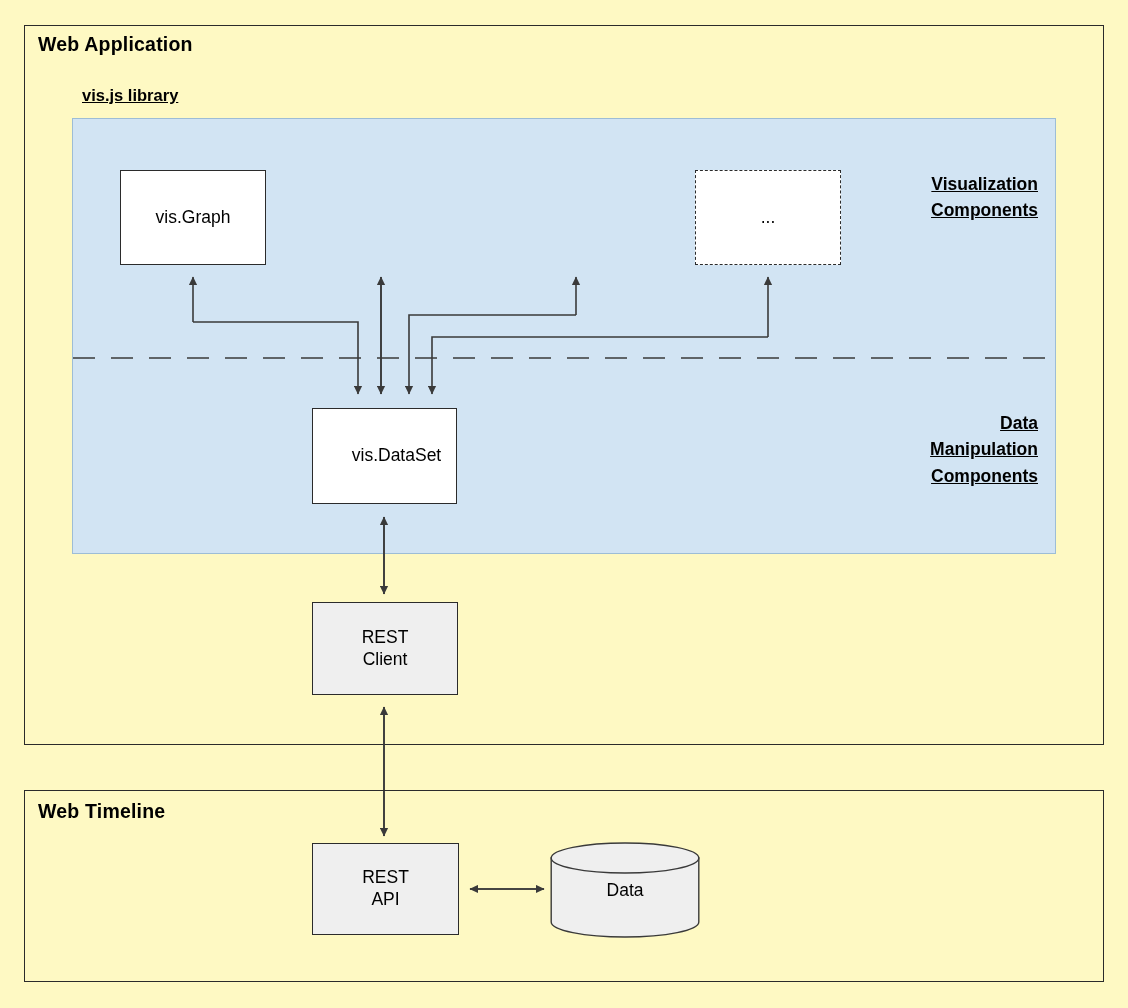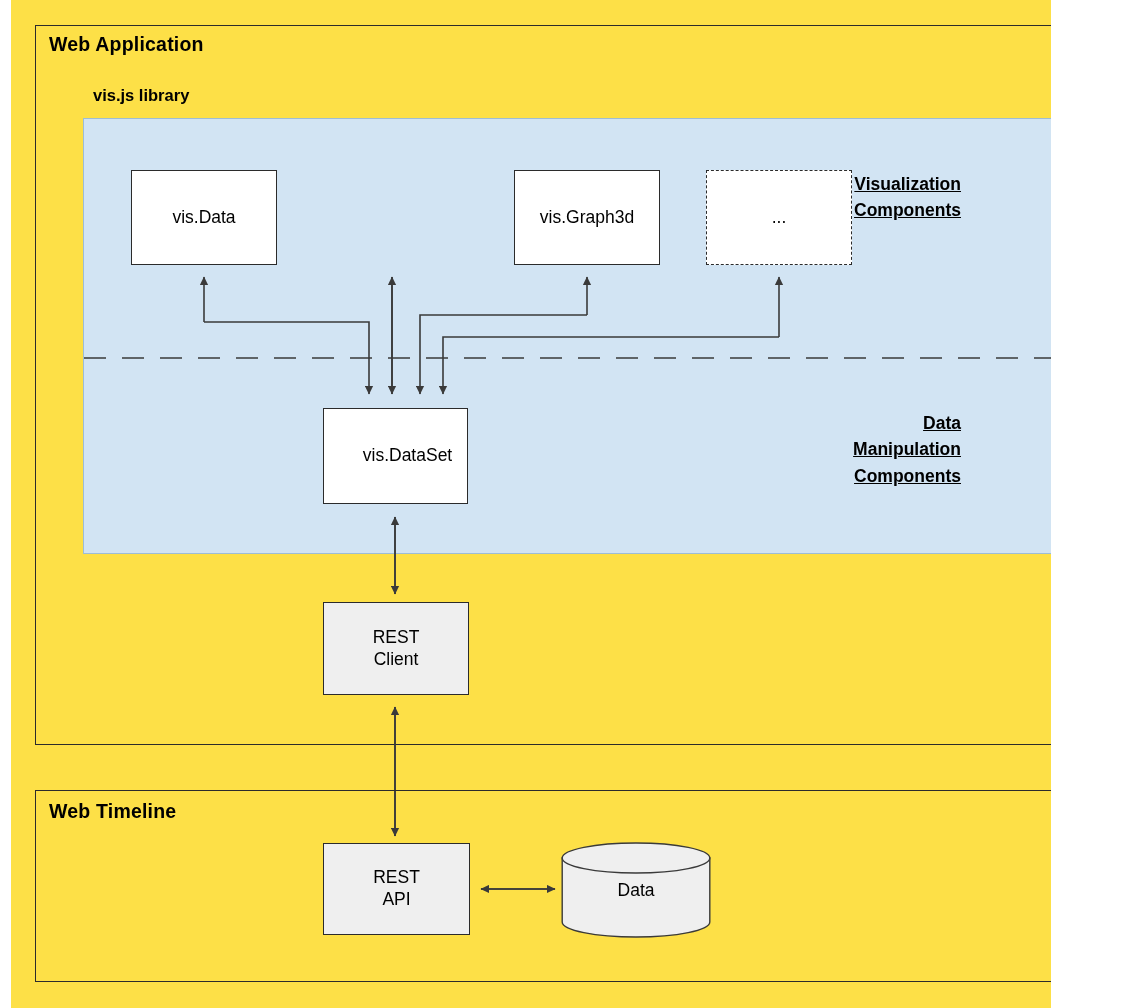--- a/index.html
+++ b/index.html
@@ -5,25 +5,24 @@
   html, body {
     margin: 0;
     padding: 0;
     background: #ffffff;
   }
   body {
     font-family: "Liberation Sans", sans-serif;
   }
   #canvas {
     position: relative;
-    width: 1040px;
+    width: 1128px;
     height: 1008px;
-    background: #fde047;
+    background: #fef9c3;
     overflow: hidden;
-    margin-left: 11px;
   }
   
   .frame {
     position: absolute;
     border: 1.6px solid #2b2b2b;
     background: transparent;
     box-sizing: border-box;
   }
   #frame-webapp {
     left: 24px;
@@ -49,20 +48,21 @@
   #title-webservice { left: 38px; top: 800px; }
 
   #label-visjs {
     position: absolute;
     left: 82px;
     top: 86px;
     font-weight: bold;
     font-size: 16.5px;
     color: #000000;
     white-space: nowrap;
+    text-decoration: underline;
   }
 
   
   #visjs-panel {
     position: absolute;
     left: 72px;
     top: 118px;
     width: 984px;
     height: 436px;
     background: #d2e4f3;
@@ -188,24 +188,23 @@
       <path d="M384,517 L384,594" marker-end="url(#arrowhead)"></path>
 
       <path d="M384,836 L384,707" marker-end="url(#arrowhead)"></path>
       <path d="M384,707 L384,836" marker-end="url(#arrowhead)"></path>
 
       <path d="M544,889 L470,889" marker-end="url(#arrowhead)"></path>
       <path d="M470,889 L544,889" marker-end="url(#arrowhead)"></path>
     </g>
   </svg>
 
-  <div class="node" id="node-visgraph">vis.Data</div>
-
-
-  <div class="node" id="node-visgraph3d">vis.Graph3d</div>
+  <div class="node" id="node-visgraph">vis.Graph</div>
+
+
 
   <div class="node dashed" id="node-more">...</div>
 
   <div class="node" id="node-visdataset">vis.DataSet</div>
 
   <div class="node grey" id="node-restclient">REST
 Client</div>
 
   <div class="frame" id="frame-webservice"></div>
   <div class="frame-title" id="title-webservice">Web Timeline</div>

